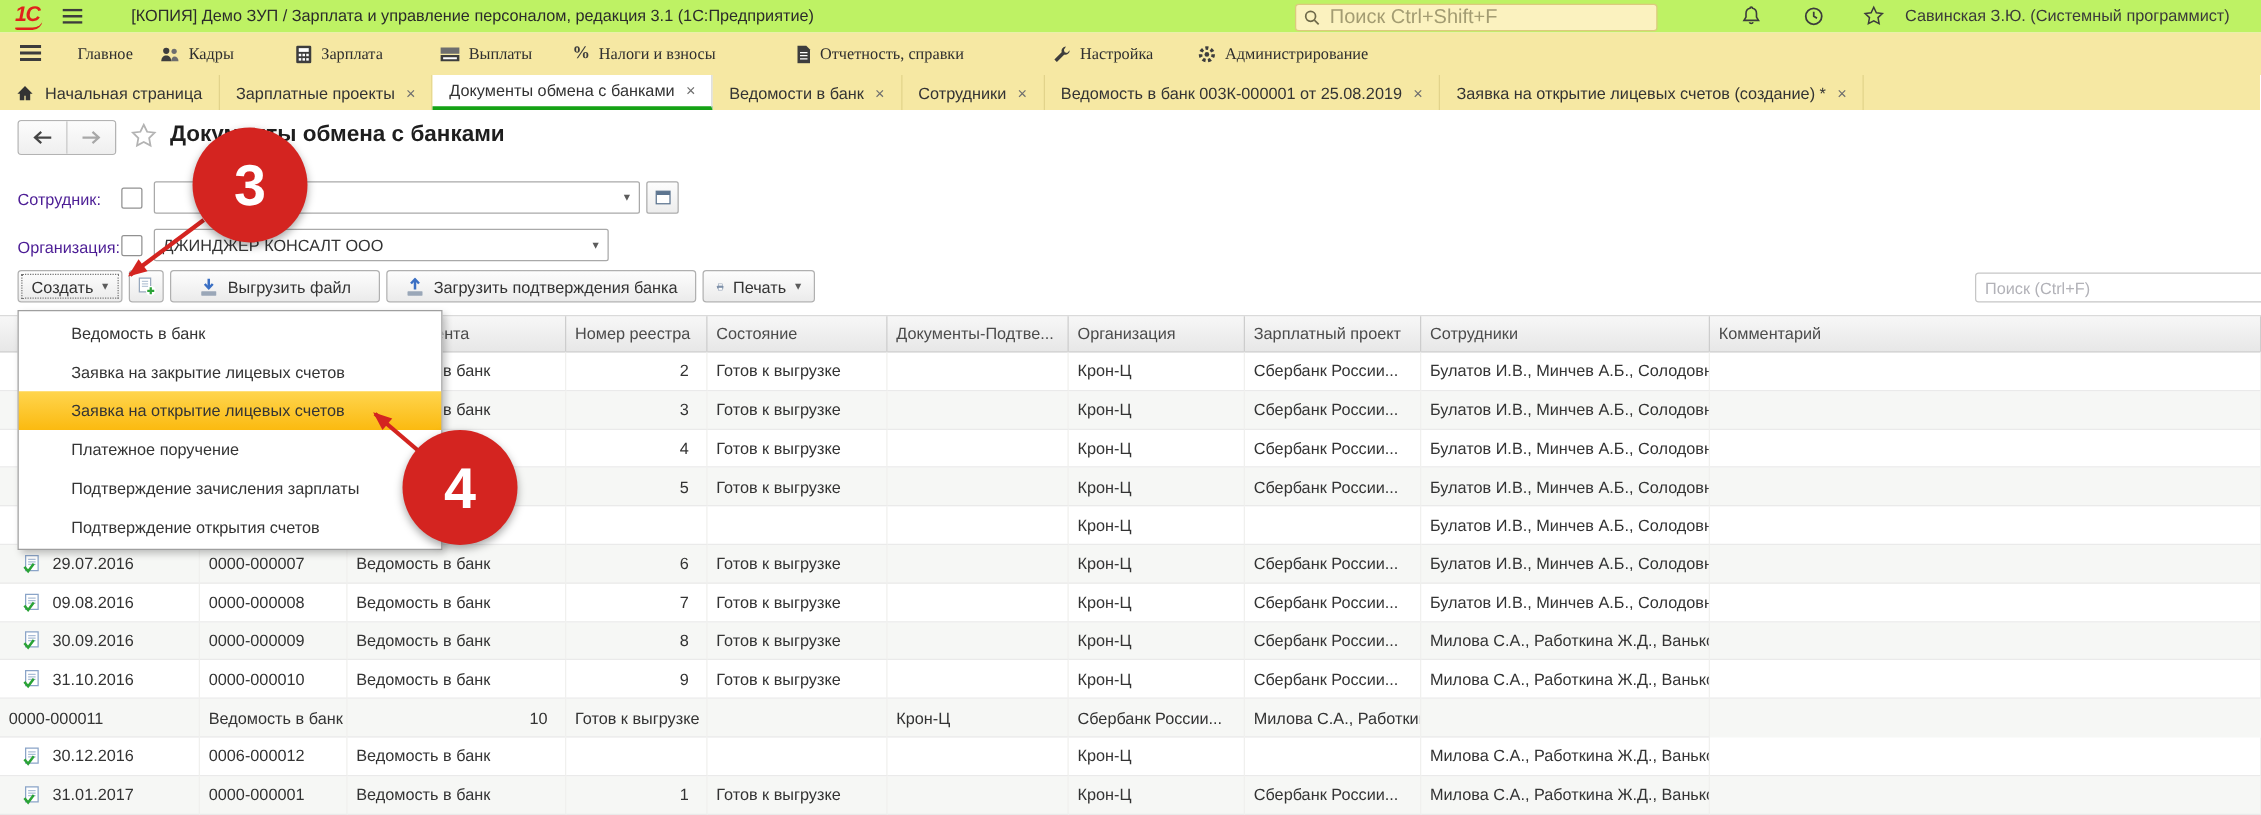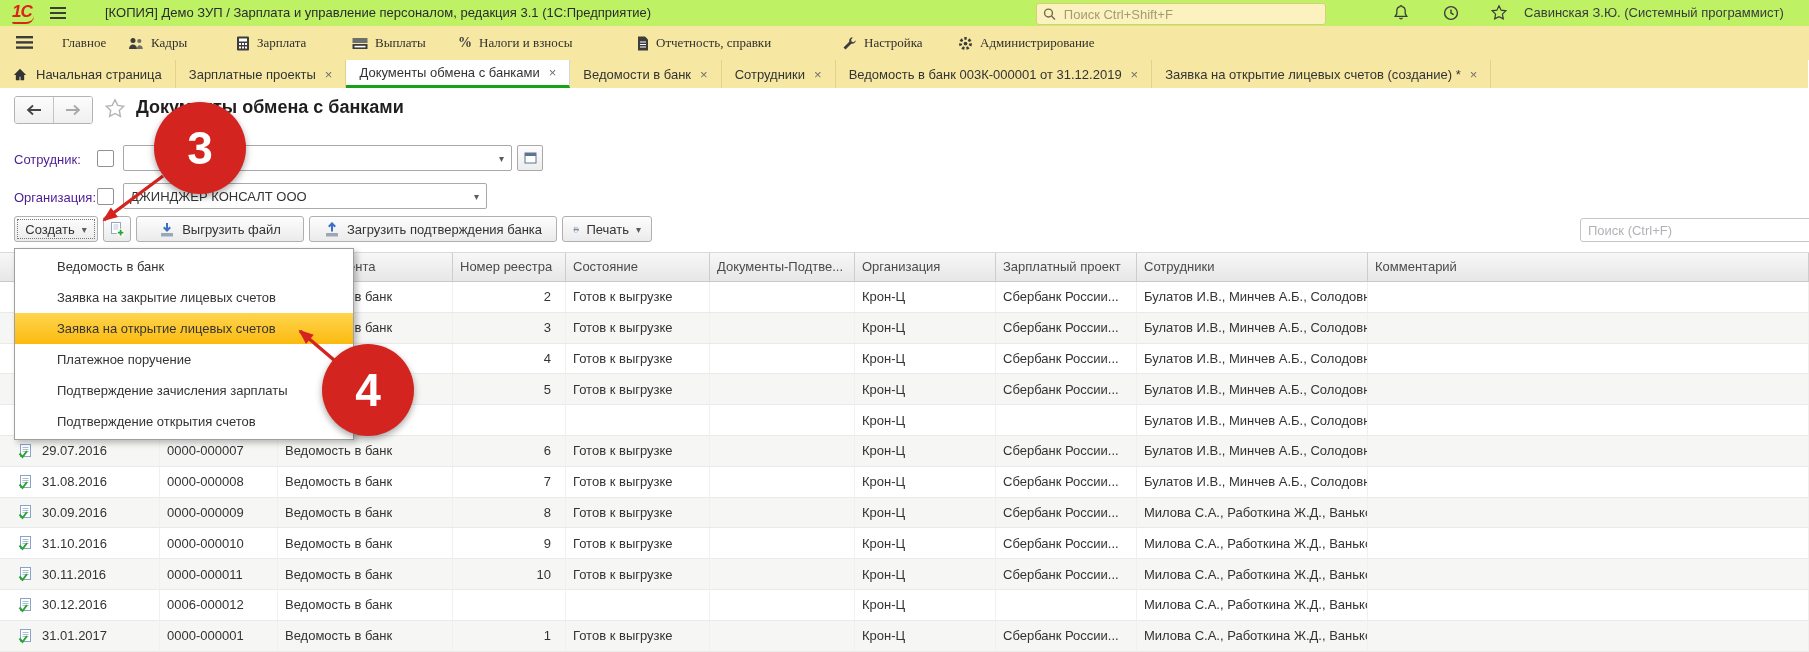--- a/index.html
+++ b/index.html
@@ -7,21 +7,21 @@
        font-family:"Liberation Sans",sans-serif;font-size:13px;color:#333;}
   svg{display:block}
   
   .titlebar{position:absolute;left:0;top:0;width:1809px;height:26px;background:#bef264;}
   .tb-logo{position:absolute;left:12px;top:2px;font-size:17px;font-weight:bold;font-style:italic;
            color:#e0211c;letter-spacing:-1px;border-bottom:2px solid #e0211c;border-radius:0 0 8px 2px;padding:0 2px 0 0;}
   .tb-burger{position:absolute;left:50px;top:7px;}
   .tb-title{position:absolute;left:90px;top:5px;color:#2b2b2b;margin-left:15px;}
   .tb-search{position:absolute;left:1036px;top:3px;width:276px;height:20px;background:#fbf2bf;
              border:1px solid #dcca7d;border-radius:3px;display:flex;align-items:center;padding:0 6px;gap:6px;}
-  .tb-search input{border:none;outline:none;background:transparent;width:100%;font-size:13px;color:#555;font-family:inherit;}
+  .tb-search input{border:none;outline:none;background:transparent;width:100%;font-size:16px;color:#555;font-family:inherit;}
   .tb-search input::placeholder{color:#a39c72;}
   .tb-ico{position:absolute;top:4px;cursor:pointer;}
   .tb-user{position:absolute;left:1524px;top:5px;width:290px;white-space:nowrap;overflow:hidden;color:#3a3a3a;}
   
   .menubar{position:absolute;left:0;top:26px;width:1809px;height:34px;background:#f6e8a3;}
   .mb-burger{position:absolute;left:16px;top:10px;}
   .mb-item{position:absolute;top:0;height:34px;display:flex;align-items:center;gap:7px;color:#2f2f2f;cursor:pointer;white-space:nowrap;font-family:Liberation Serif, serif;}
   .mb-pct{font-weight:bold;font-size:14px;color:#3d3d3d;}
   .mb-i0{left:62px}.mb-i1{left:128px}.mb-i2{left:236px}.mb-i3{left:352px}
   .mb-i4{left:458px}.mb-i5{left:636px}.mb-i6{left:842px}.mb-i7{left:958px}
@@ -229,21 +229,21 @@
   </div>
   <div class="tab">
     <span>Ведомости в банк</span>
     <span class="x">×</span>
   </div>
   <div class="tab">
     <span>Сотрудники</span>
     <span class="x">×</span>
   </div>
   <div class="tab">
-    <span>Ведомость в банк 003К-000001 от 31.12.2019</span>
+    <span>Ведомость в банк 003К-000001 от 25.08.2019</span>
     <span class="x">×</span>
   </div>
   <div class="tab">
     <span>Заявка на открытие лицевых счетов (создание) *</span>
     <span class="x">×</span>
   </div>
 </div>
 
 <div class="navgrp">
   <span class="navbtn">
@@ -451,21 +451,21 @@
         <div class="td c8">Булатов И.В., Минчев А.Б., Солодовникова М.П., ...</div>
         <div class="td c9"></div>
       </div>
       <div class="tr">
         <div class="td c0">
           <svg width="15" height="16" viewBox="0 0 15 16">
             <rect x="2.5" y="1.5" width="10" height="12" fill="#fff" stroke="#8aa4c8"></rect>
             <path d="M4.5 4.5h6M4.5 6.5h6M4.5 8.5h6" stroke="#aabdd6"></path>
             <path d="M1.5 10.5l3 3.5 4.5-6" fill="none" stroke="#2aa336" stroke-width="2"></path>
           </svg>
-          <span>31.08.2016</span>
+          <span>09.08.2016</span>
         </div>
         <div class="td c1">0000-000008</div>
         <div class="td c2">Ведомость в банк</div>
         <div class="td c3">7</div>
         <div class="td c4">Готов к выгрузке</div>
         <div class="td c5"></div>
         <div class="td c6">Крон-Ц</div>
         <div class="td c7">Сбербанк России...</div>
         <div class="td c8">Булатов И.В., Минчев А.Б., Солодовникова М.П., ...</div>
         <div class="td c9"></div>
@@ -502,28 +502,20 @@
         <div class="td c2">Ведомость в банк</div>
         <div class="td c3">9</div>
         <div class="td c4">Готов к выгрузке</div>
         <div class="td c5"></div>
         <div class="td c6">Крон-Ц</div>
         <div class="td c7">Сбербанк России...</div>
         <div class="td c8">Милова С.А., Работкина Ж.Д., Ваньков А.М., Соро...</div>
         <div class="td c9"></div>
       </div>
       <div class="tr odd">
-        <div class="td c0">
-          <svg width="15" height="16" viewBox="0 0 15 16">
-            <rect x="2.5" y="1.5" width="10" height="12" fill="#fff" stroke="#8aa4c8"></rect>
-            <path d="M4.5 4.5h6M4.5 6.5h6M4.5 8.5h6" stroke="#aabdd6"></path>
-            <path d="M1.5 10.5l3 3.5 4.5-6" fill="none" stroke="#2aa336" stroke-width="2"></path>
-          </svg>
-          <span>30.11.2016</span>
-        </div>
         <div class="td c1">0000-000011</div>
         <div class="td c2">Ведомость в банк</div>
         <div class="td c3">10</div>
         <div class="td c4">Готов к выгрузке</div>
         <div class="td c5"></div>
         <div class="td c6">Крон-Ц</div>
         <div class="td c7">Сбербанк России...</div>
         <div class="td c8">Милова С.А., Работкина Ж.Д., Ваньков А.М., Соро...</div>
         <div class="td c9"></div>
       </div>

